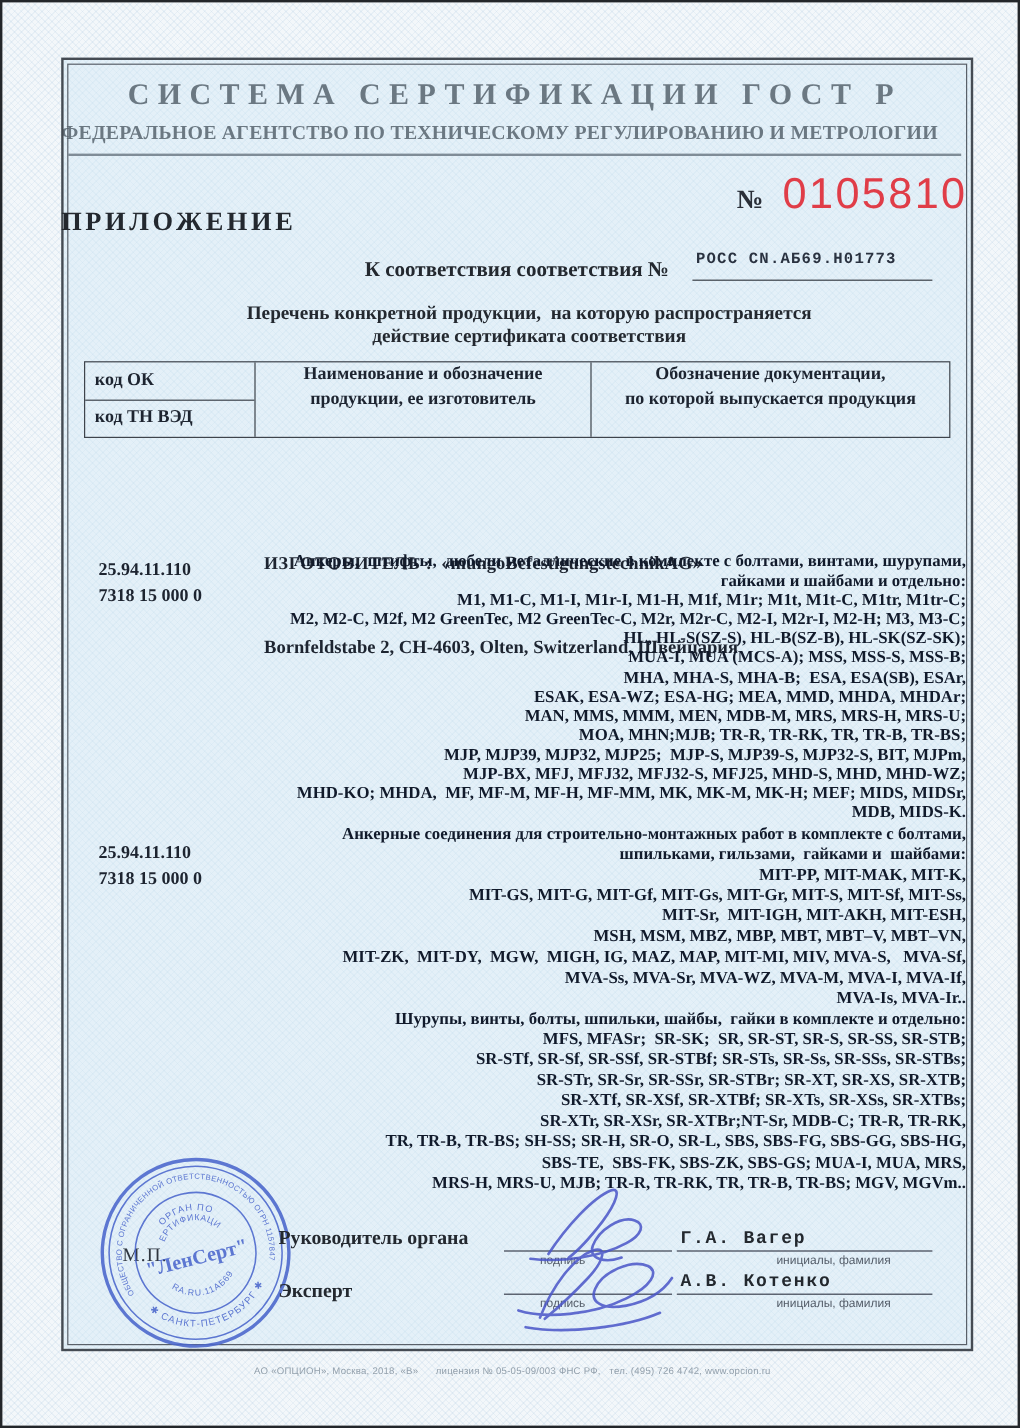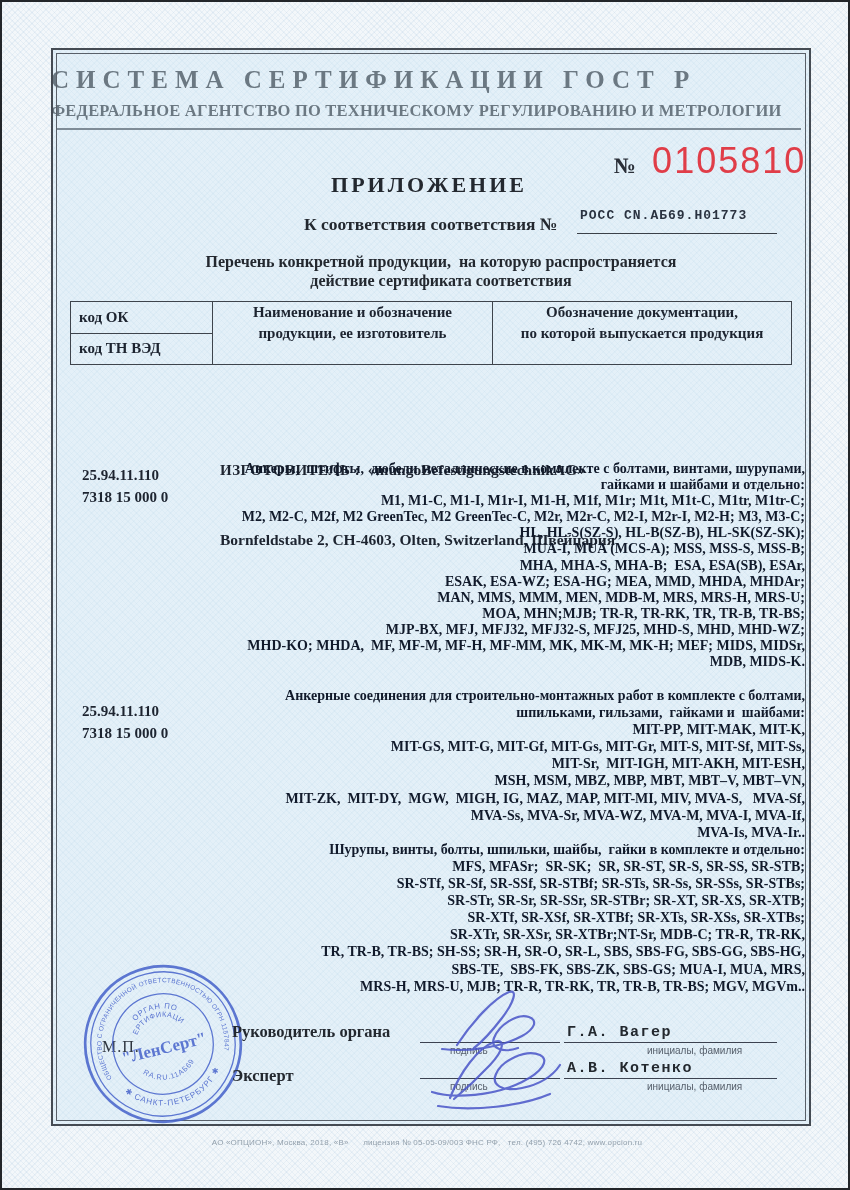--- a/index.html
+++ b/index.html
@@ -17,35 +17,35 @@
     color:#1d2430;
   }
   .frame{
     position:absolute;left:49px;top:46px;width:756px;height:1074px;
     border:2px solid #454b53;
     background:rgba(208,231,245,0.42);
   }
   .frame-inner{position:absolute;inset:3px;border:1px solid #596069;pointer-events:none;}
   .header-rule{position:absolute;left:55px;top:126px;width:744px;border-top:2px solid #454b53;}
   .doc-head-title{
-    position:absolute;left:49px;top:64px;width:756px;text-align:left;
+    position:absolute;left:49px;top:64px;width:756px;text-align:center;
     font-size:25px;font-weight:bold;letter-spacing:7px;color:#23282f;white-space:nowrap;
   }
   .doc-head-sub{
     position:absolute;left:49px;top:99px;width:756px;text-align:left;
     font-size:16.5px;font-weight:bold;letter-spacing:0.2px;color:#23282f;white-space:nowrap;
   }
   .num-row{position:absolute;left:612px;top:138px;display:flex;align-items:baseline;gap:16px;}
   .num-sign{font-size:22px;font-weight:bold;color:#2a2f38;}
   .num-value{
     font-family:Liberation Sans, sans-serif;
     font-size:36px;color:#e03d48;letter-spacing:2px;font-weight:500;
   }
   .appendix-title{
-    position:absolute;left:49px;top:170px;width:756px;text-align:center;
+    position:absolute;left:49px;top:170px;width:756px;text-align:left;
     font-size:22px;font-weight:bold;letter-spacing:3px;color:#23282f;
   }
   .cert-label{position:absolute;left:302px;top:212px;font-size:17.5px;font-weight:bold;color:#23282f;white-space:nowrap;}
   .cert-value{
     position:absolute;left:578px;top:206px;
     font-family:"Liberation Mono", monospace;font-size:13px;font-weight:bold;
     letter-spacing:1px;color:#2a3240;white-space:nowrap;
   }
   .cert-underline{position:absolute;left:575px;top:231px;width:200px;border-top:1px solid #3a4048;}
   .purpose{position:absolute;left:49px;top:250px;width:756px;text-align:center;
@@ -149,20 +149,21 @@
       <div class="line">Анкеры,  штифты,  дюбели металлические в комплекте с болтами, винтами, шурупами,</div>
       <div class="line">гайками и шайбами и отдельно:</div>
       <div class="line">M1, M1-C, M1-I, M1r-I, M1-H, M1f, M1r; M1t, M1t-C, M1tr, M1tr-C;</div>
       <div class="line">M2, M2-C, M2f, M2 GreenTec, M2 GreenTec-C, M2r, M2r-C, M2-I, M2r-I, M2-H; M3, M3-C;</div>
       <div class="line">HL, HL-S(SZ-S), HL-B(SZ-B), HL-SK(SZ-SK);</div>
       <div class="line">MUA-I, MUA (MCS-A); MSS, MSS-S, MSS-B;</div>
       <div class="line">MHA, MHA-S, MHA-B;  ESA, ESA(SB), ESAr,</div>
       <div class="line">ESAK, ESA-WZ; ESA-HG; MEA, MMD, MHDA, MHDAr;</div>
       <div class="line">MAN, MMS, MMM, MEN, MDB-M, MRS, MRS-H, MRS-U;</div>
       <div class="line">MOA, MHN;MJB; TR-R, TR-RK, TR, TR-B, TR-BS;</div>
+      <div class="line">MJP, MJP39, MJP32, MJP25;  MJP-S, MJP39-S, MJP32-S, BIT, MJPm,</div>
       <div class="line"> MJP-BX, MFJ, MFJ32, MFJ32-S, MFJ25, MHD-S, MHD, MHD-WZ;</div>
       <div class="line">MHD-KO; MHDA,  MF, MF-M, MF-H, MF-MM, MK, MK-M, MK-H; MEF; MIDS, MIDSr,</div>
       <div class="line">MDB, MIDS-K.</div>
     </div>
 
   <div class="codes codes2"><div class="code-line">25.94.11.110</div><div class="code-line">7318 15 000 0</div></div>
   <div class="lines lines2">
       <div class="line">Анкерные соединения для строительно-монтажных работ в комплекте с болтами,</div>
       <div class="line">шпильками, гильзами,  гайками и  шайбами:</div>
       <div class="line">MIT-PP, MIT-MAK, MIT-K,</div>

